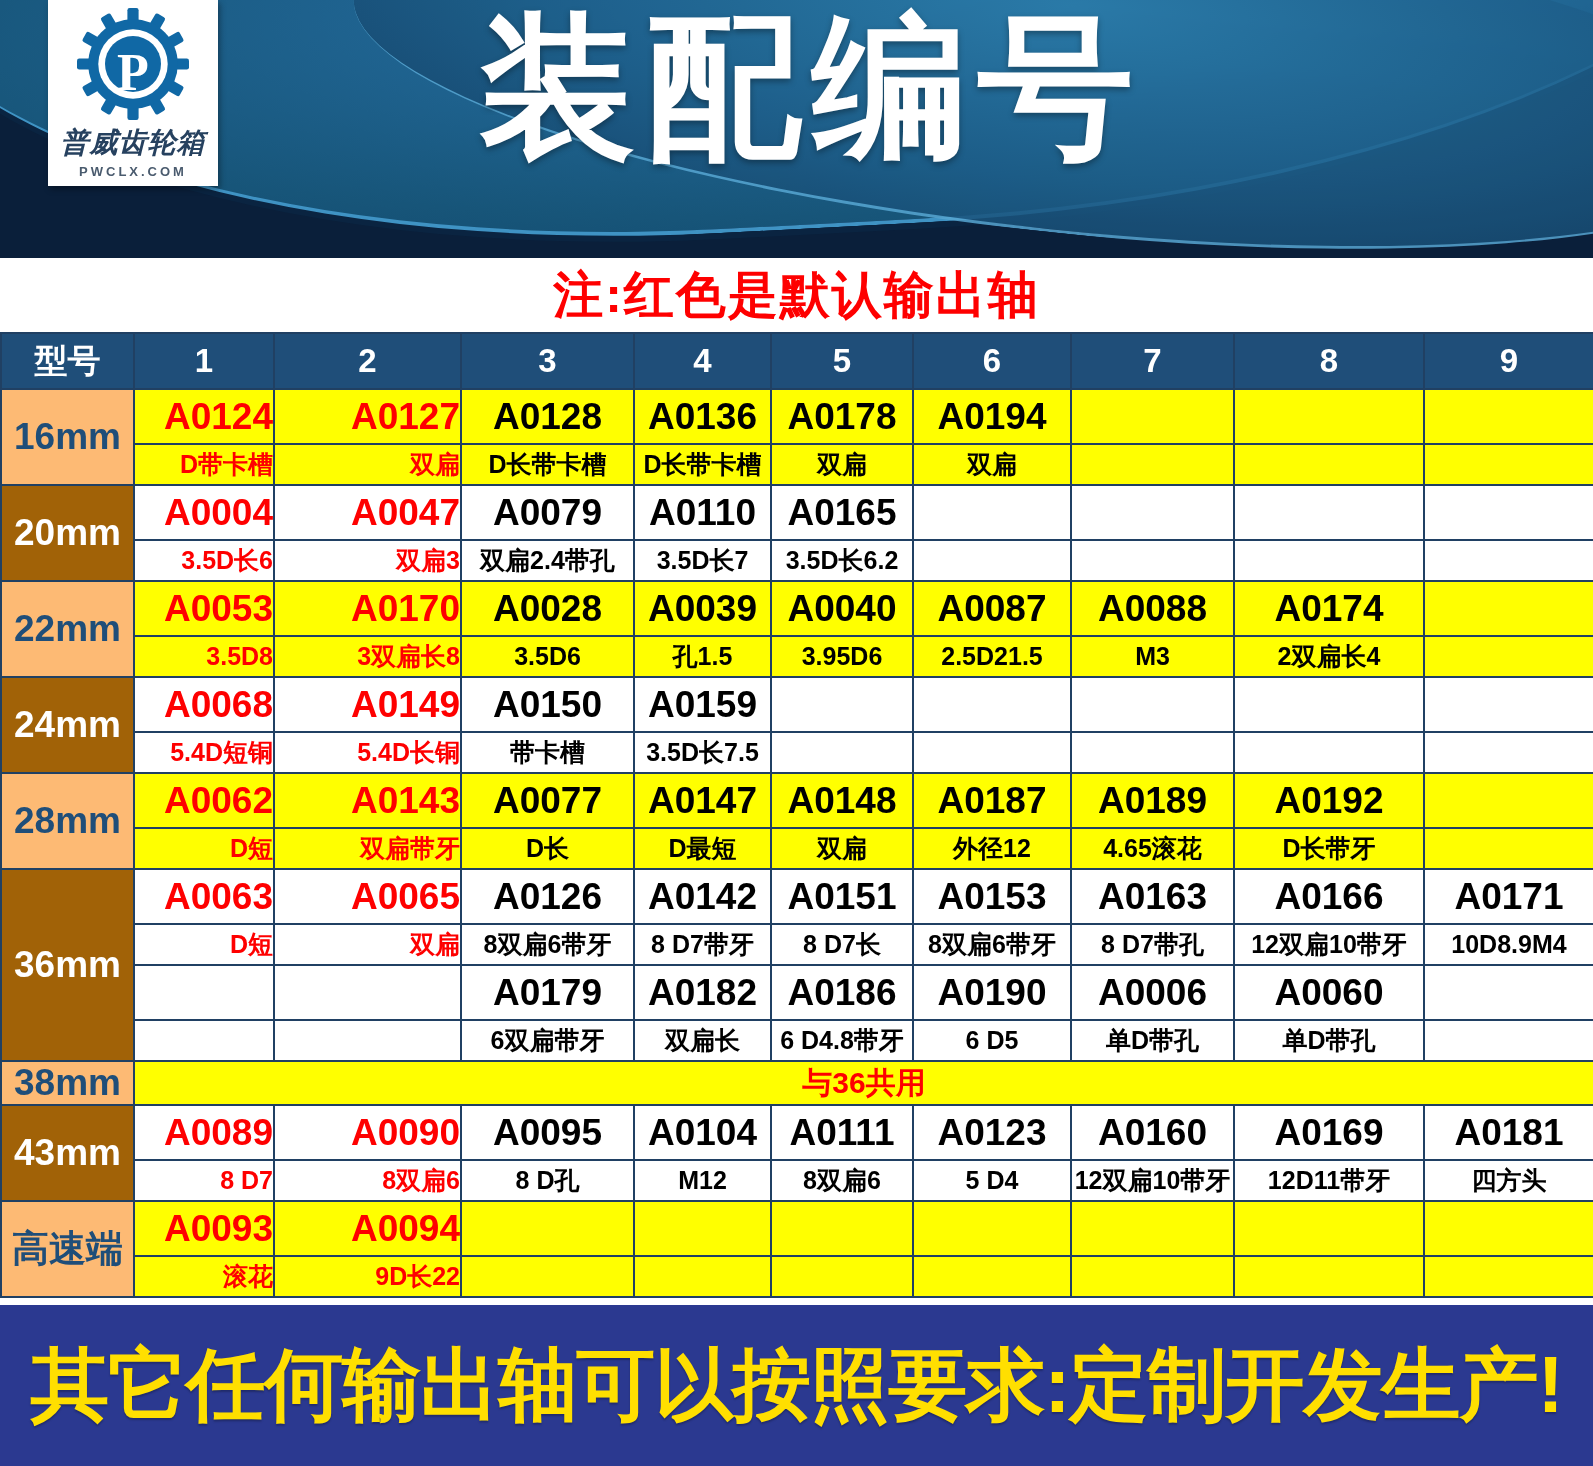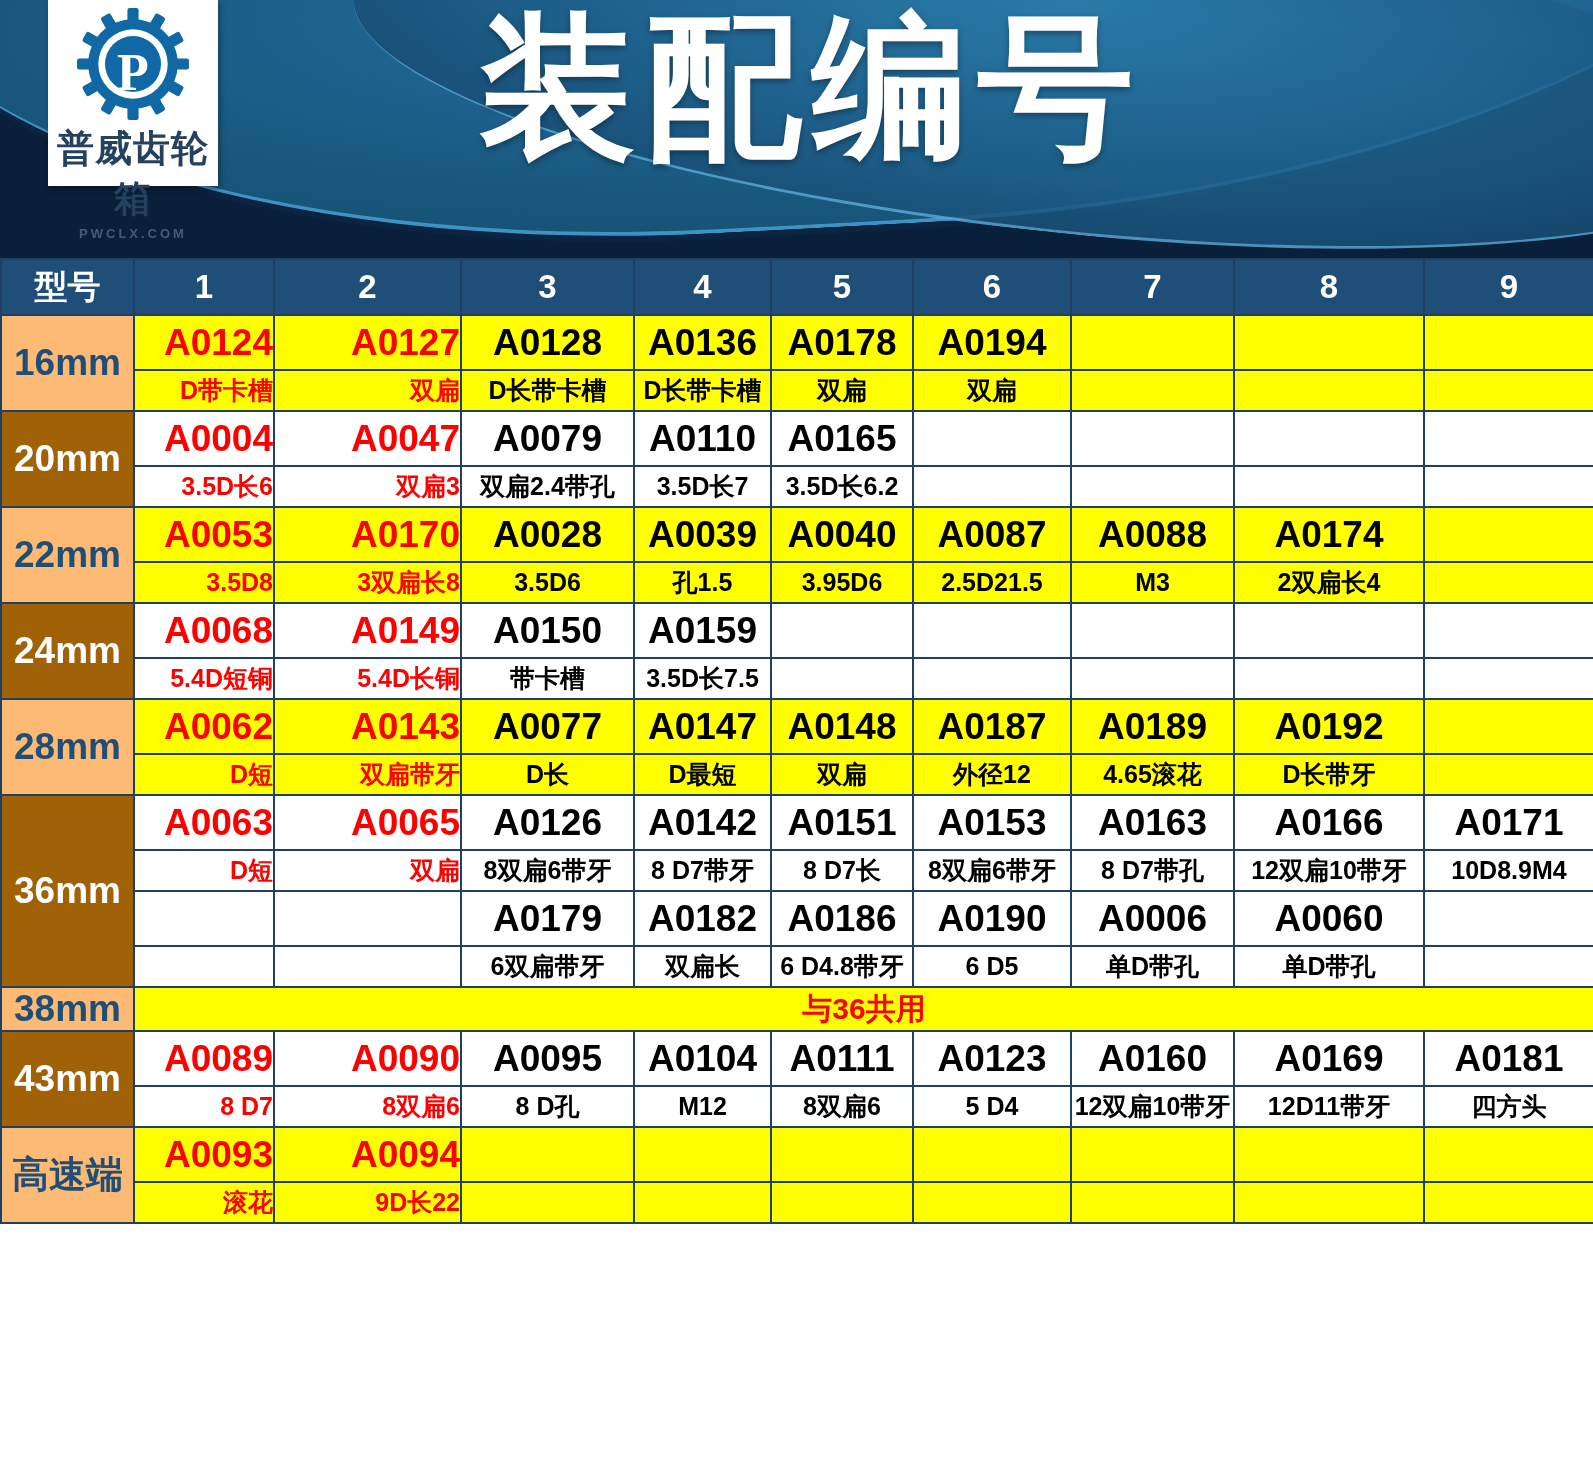--- a/index.html
+++ b/index.html
@@ -20,21 +20,21 @@
   .title { position:absolute; left:0; right:0; top:6px; text-align:center; color:#fff;
     font-size:156px; font-weight:900; letter-spacing:10px; line-height:1.05;
     padding-left:30px; text-shadow:0 3px 6px rgba(0,0,0,.35); white-space:nowrap; }
   .logo { position:absolute; left:48px; top:0; width:170px; height:186px; background:#fff;
     box-shadow: 2px 3px 6px rgba(0,0,0,.35); text-align:center; padding-top:8px; z-index:3; }
   .logo-mark { position:relative; width:112px; height:112px; margin:0 auto; }
   .logo-mark svg { width:112px; height:112px; display:block; }
   .monogram { position:absolute; left:0; top:8px; width:100%; height:100%;
     display:flex; align-items:center; justify-content:center;
     color:#fff; font-size:52px; font-weight:900; font-family:"Liberation Serif", serif; }
-  .logo-name { margin-top:4px; font-size:37px; font-weight:900; color:#26415f; letter-spacing:1px; }
+  .logo-name { margin-top:4px; font-size:28px; font-weight:900; color:#26415f; letter-spacing:1px;font-style:italic; }
   .logo-site { margin-top:2px; font-size:13px; font-weight:bold; color:#4a5b6e; letter-spacing:3px; }
 
   
   .note { width:100%; height:74px; background:#fff; display:flex; align-items:center; justify-content:center; }
   .note span { color:#fe0000; font-size:50px; font-weight:900; letter-spacing:2px; }
 
   
   table.grid { border-collapse:collapse; table-layout:fixed; width:1593px; background:#fff; }
   .grid td, .grid th { border:2px solid #204063; overflow:hidden; white-space:nowrap; text-align:center; vertical-align:middle; }
   .grid col.c0{width:133px}.grid col.c1{width:140px}.grid col.c2{width:187px}.grid col.c3{width:173px}
@@ -87,20 +87,23 @@
           <circle cx="50" cy="50" r="31" fill="#ffffff"></circle>
           <circle cx="50" cy="50" r="25" fill="#1068a5"></circle>
         </svg>
         <span class="monogram">P</span>
       </div>
       <div class="logo-name">普威齿轮箱</div>
       <div class="logo-site">PWCLX.COM</div>
     </div>
   </header>
 
+  <div class="note">
+    <span>注:红色是默认输出轴</span>
+  </div>
 
   <table class="grid">
     <colgroup>
       <col class="c0">
         <col class="c1">
         <col class="c2">
         <col class="c3">
         <col class="c4">
       <col class="c5">
         <col class="c6">
@@ -329,14 +332,17 @@
           <td class="desc"></td>
           <td class="desc"></td>
           <td class="desc"></td>
           <td class="desc"></td>
           <td class="desc"></td>
           <td class="desc"></td>
         </tr>
       </tbody>
   </table>
 
+  <footer class="banner">
+    <span>其它任何输出轴可以按照要求:定制开发生产!</span>
+  </footer>
 
 </div>
 
 </body></html>

